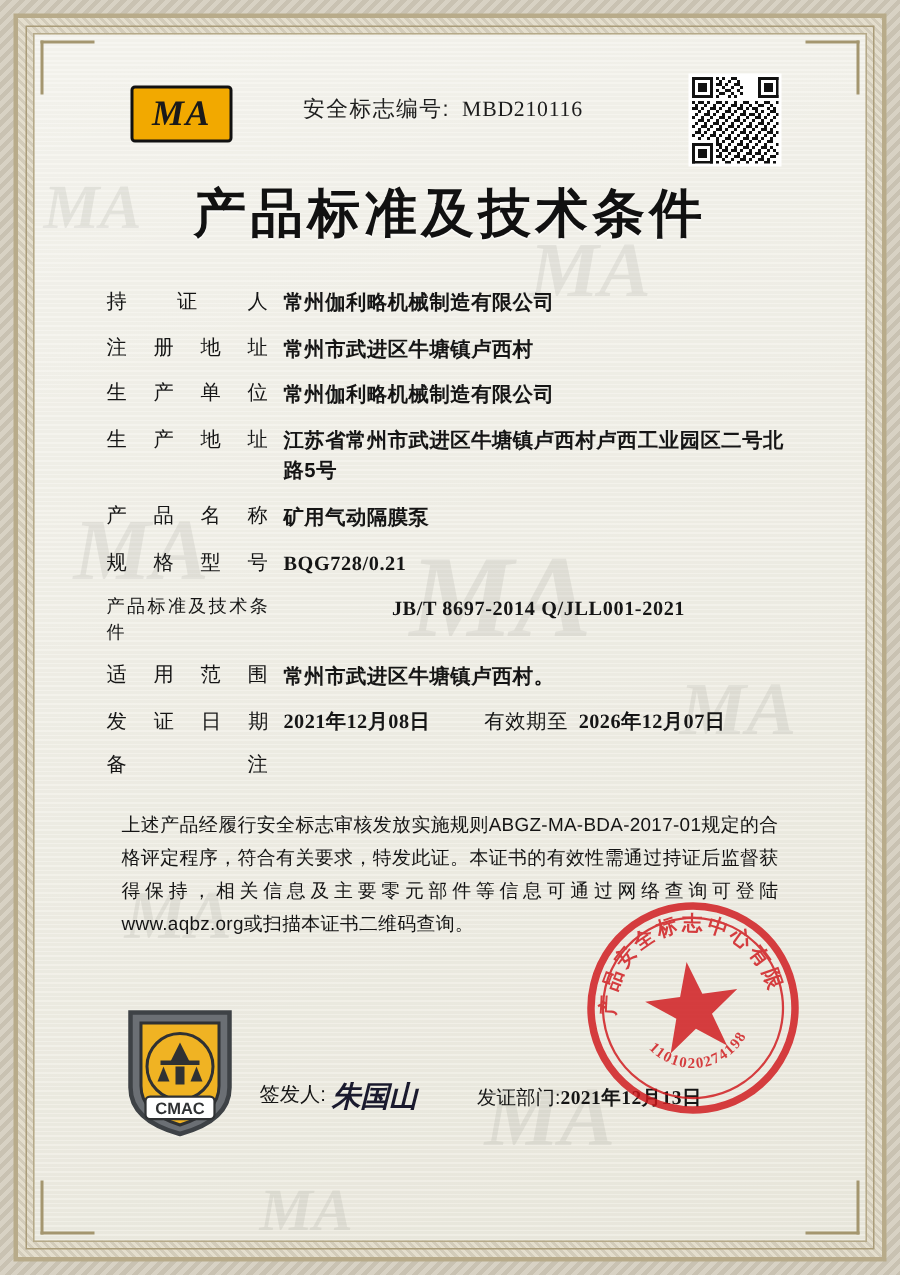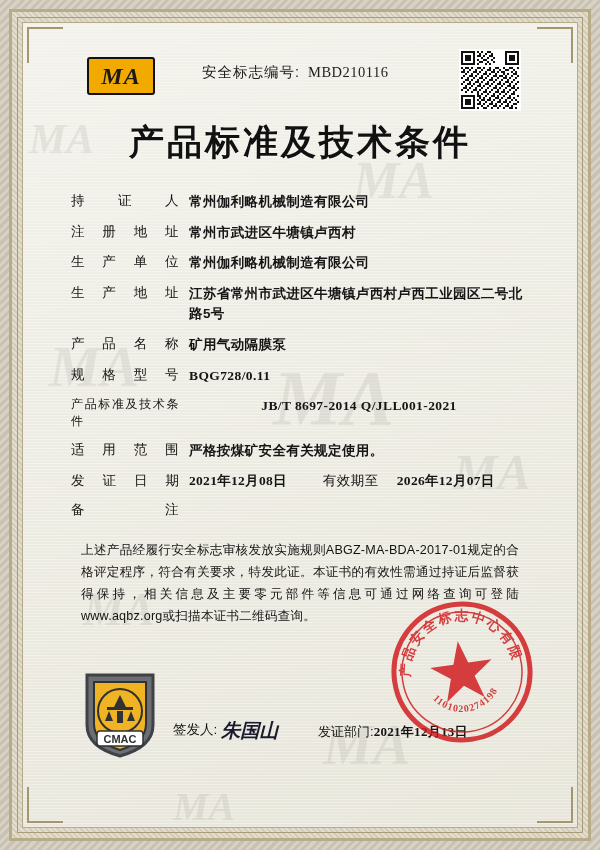--- a/index.html
+++ b/index.html
@@ -198,21 +198,21 @@
     padding-right: 10px;
     box-sizing: border-box;
   }
   .dates .dval {
     font-family: "Liberation Serif", serif;
     font-weight: bold;
     letter-spacing: 0.3px;
   }
   .dates .label2 {
     margin-left: 36px;
-    margin-right: 18px;
+    margin-right: 7px;
     letter-spacing: 0.5px;
   }
 
   
   .note {
     margin: 20px 24px 0 24px;
     font-size: 12.6px;
     line-height: 1.75;
     color: #141414;
     text-align: justify;
@@ -562,31 +562,31 @@
           <div class="value">江苏省常州市武进区牛塘镇卢西村卢西工业园区二号北路5号</div>
         </div>
 
         <div class="row">
           <div class="label">产品名称</div>
           <div class="value">矿用气动隔膜泵</div>
         </div>
 
         <div class="row">
           <div class="label">规格型号</div>
-          <div class="value mono">BQG728/0.11</div>
+          <div class="value mono">BQG728/0.21</div>
         </div>
 
         <div class="row">
           <div class="label" style="font-size:12px;">产品标准及技术条件</div>
           <div class="value mono" style="text-align:center;">JB/T 8697-2014   Q/JLL001-2021</div>
         </div>
 
         <div class="row">
           <div class="label">适用范围</div>
-          <div class="value">严格按煤矿安全有关规定使用。</div>
+          <div class="value">常州市武进区牛塘镇卢西村。</div>
         </div>
 
         <div class="dates">
           <div class="label">发证日期</div>
           <div class="dval">2021年12月08日</div>
           <div class="label2">有效期至</div>
           <div class="dval">2026年12月07日</div>
         </div>
 
         <div class="row">

